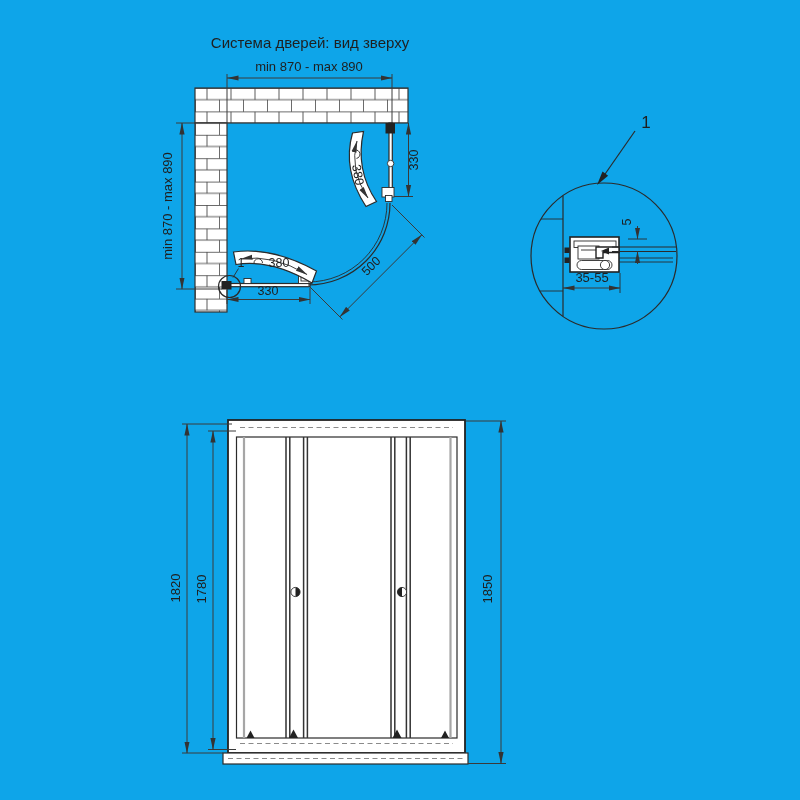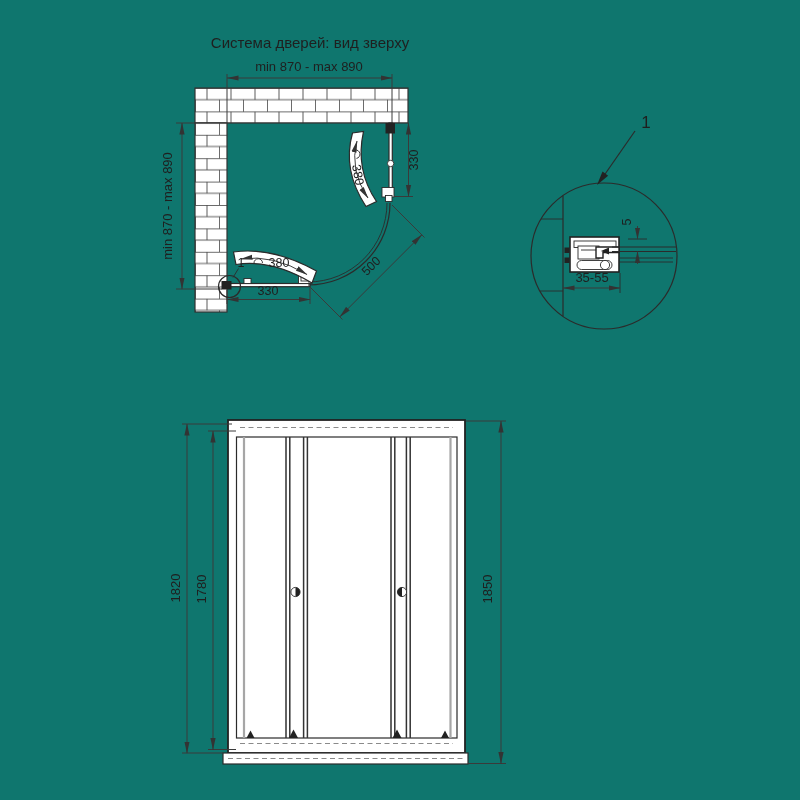--- a/index.html
+++ b/index.html
@@ -1,16 +1,16 @@
 <!DOCTYPE html>
 <html><head>
 <meta charset="utf-8">
 <style>
   html,body{margin:0;padding:0;background:#fff;}
-  .page{width:800px;height:800px;background:#0f766e;position:relative;overflow:hidden;}
+  .page{width:800px;height:800px;background:#0ea5e9;position:relative;overflow:hidden;}
   svg{display:block;}
   text{font-family:"Liberation Sans","DejaVu Sans",sans-serif;fill:#1f1f1f;}
   .ln{stroke:#2b2b2b;stroke-width:1.2;fill:none;}
   .thin{stroke:#2b2b2b;stroke-width:0.9;fill:none;}
   .thick{stroke:#222;stroke-width:1.8;fill:none;}
   .dim{stroke:#3a3a3a;stroke-width:1;fill:none;}
   .dash{stroke:#8a8a8a;stroke-width:1;fill:none;stroke-dasharray:5,3.5;}
   .glass{stroke:#a6a6a6;stroke-width:2.2;fill:none;}
   .whitefill{fill:#ffffff;}
   .blackfill{fill:#222;}

